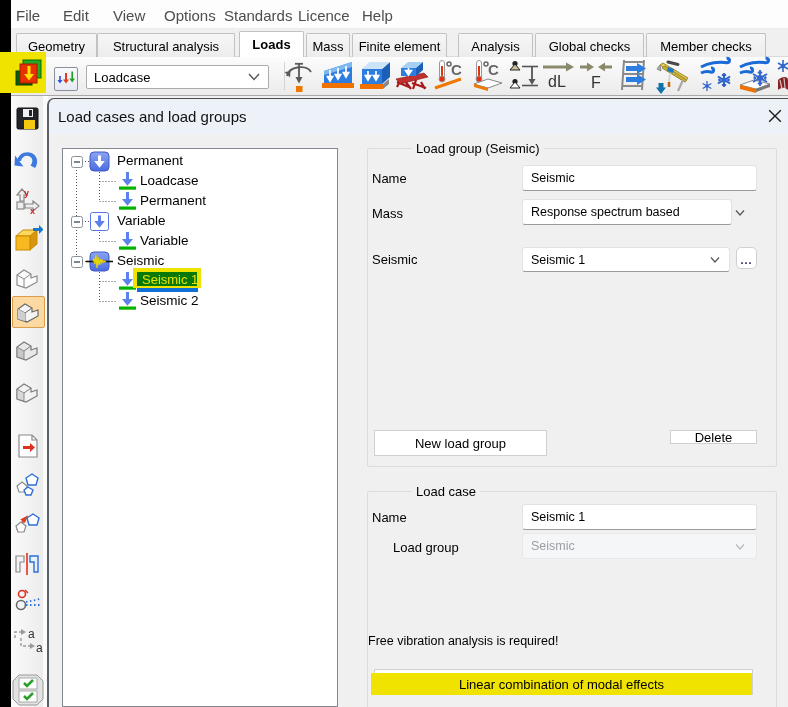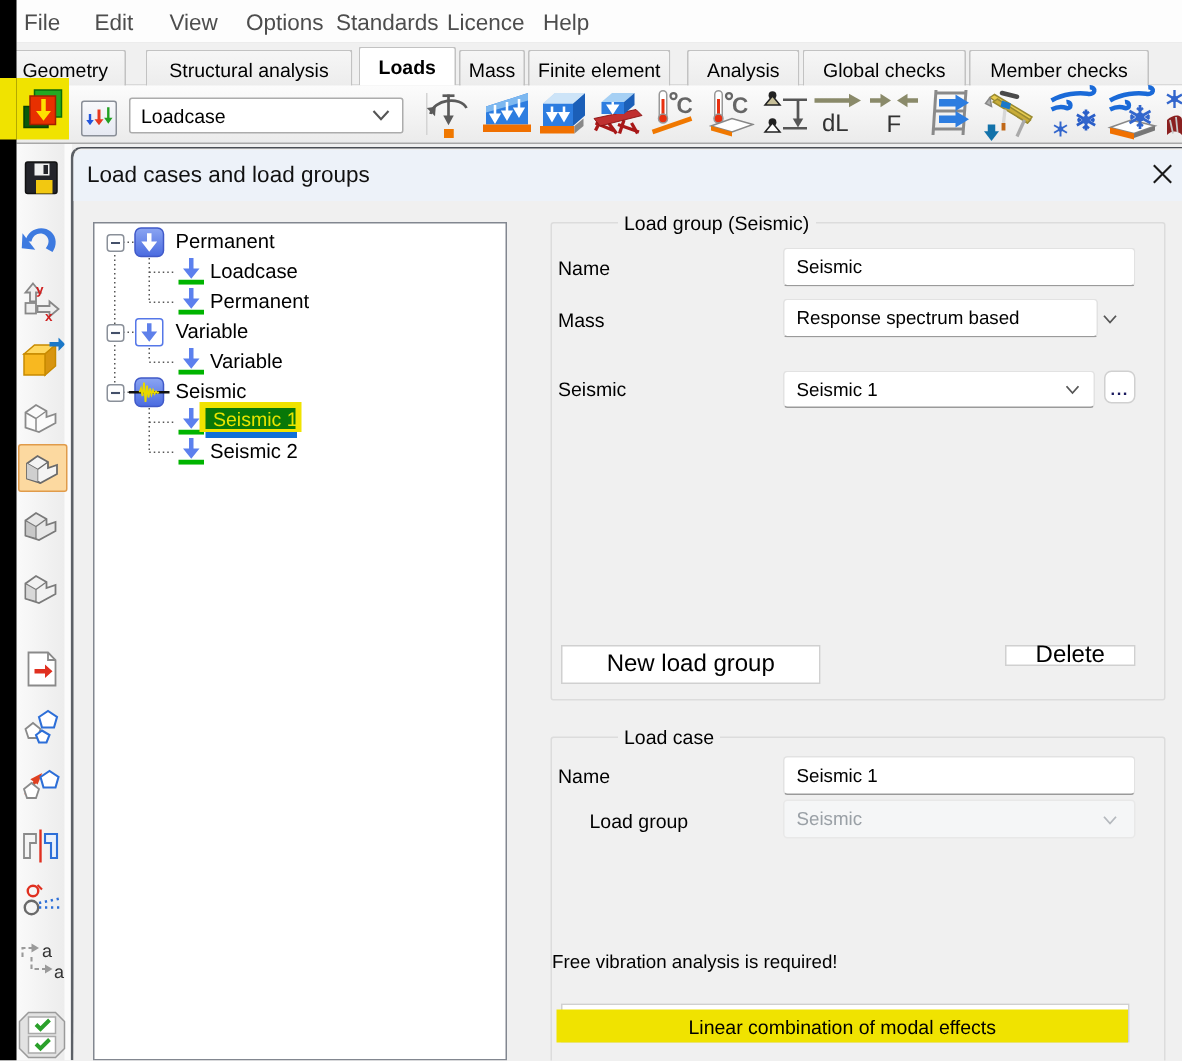--- a/index.html
+++ b/index.html
@@ -3,40 +3,40 @@
 <meta charset="utf-8">
 <style>
 * { margin:0; padding:0; box-sizing:border-box; }
 html,body { width:788px; height:707px; }
 body { font-family:"Liberation Sans", sans-serif; position:relative; background:#f0f0f0; overflow:hidden; }
 .abs { position:absolute; }
 .lbl { font-size:13px; color:#000; }
 .inp { position:absolute; background:#fff; border:1px solid #e2e2e2; border-bottom:1px solid #9a9a9a; border-radius:3px; font-size:12.5px; color:#000; padding-left:8px; display:flex; align-items:center; }
 .grp { position:absolute; border:1px solid #dcdcdc; border-radius:2px; }
 .grplbl { position:absolute; background:#f0f0f0; font-size:13px; padding:0 4px;margin-left:40px; }
-.btn { position:absolute; background:#fff; border:1px solid #d0d0d0; border-radius:0; font-size:16px; display:flex; align-items:center; justify-content:center; color:#000; }
+.btn { position:absolute; background:#fff; border:1px solid #d0d0d0; border-radius:0; font-size:13px; display:flex; align-items:center; justify-content:center; color:#000; }
 .chev { position:absolute; width:10px; height:10px; }
 </style>
 </head>
 <body>
 
 <div class="abs" style="left:11px;top:0;width:777px;height:29px;background:#fdfdfd;border-bottom:1px solid #ececec;"></div>
 <div class="abs" style="left:0;top:0;width:701px;height:29px;font-size:15px;color:#4d4d4d;">
   <span class="abs" style="left:16px;top:7px;">File</span>
   <span class="abs" style="left:63px;top:7px;">Edit</span>
   <span class="abs" style="left:113px;top:7px;">View</span>
   <span class="abs" style="left:164px;top:7px;">Options</span>
   <span class="abs" style="left:224px;top:7px;">Standards</span>
   <span class="abs" style="left:298px;top:7px;">Licence</span>
   <span class="abs" style="left:362px;top:7px;">Help</span>
 </div>
 
 <div class="abs" id="tabbar" style="left:11px;top:29px;width:777px;height:28px;background:#f0f0f0;border-bottom:1px solid #d9d9d9;"></div>
 <div class="abs" style="left:0;top:29px;width:788px;height:28px;font-size:13px;">
-  <span class="tab" style="left:3px;width:81px;">Geometry</span>
+  <span class="tab" style="left:16px;width:81px;">Geometry</span>
   <span class="tab" style="left:97px;width:138px;">Structural analysis</span>
   <span class="tab active" style="left:239px;width:65px;">Loads</span>
   <span class="tab" style="left:306px;width:44px;">Mass</span>
   <span class="tab" style="left:352px;width:95px;">Finite element</span>
   <span class="tab" style="left:458px;width:75px;">Analysis</span>
   <span class="tab" style="left:535px;width:109px;">Global checks</span>
   <span class="tab" style="left:646px;width:120px;">Member checks</span>
 </div>
 <style>
 .tab { position:absolute; top:4px; height:25px; background:linear-gradient(#f6f6f6,#ececec); border:1px solid #c2c2c2; border-bottom:none; border-radius:2px 2px 0 0; display:flex; align-items:center; justify-content:center; color:#000; }

